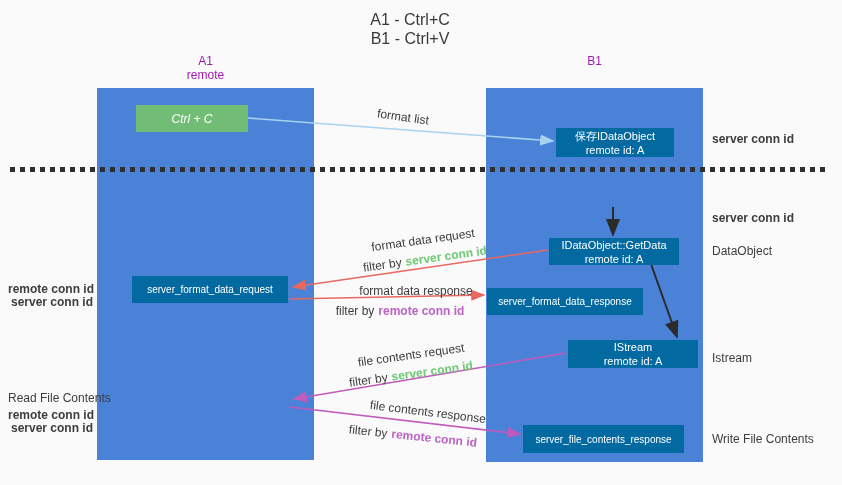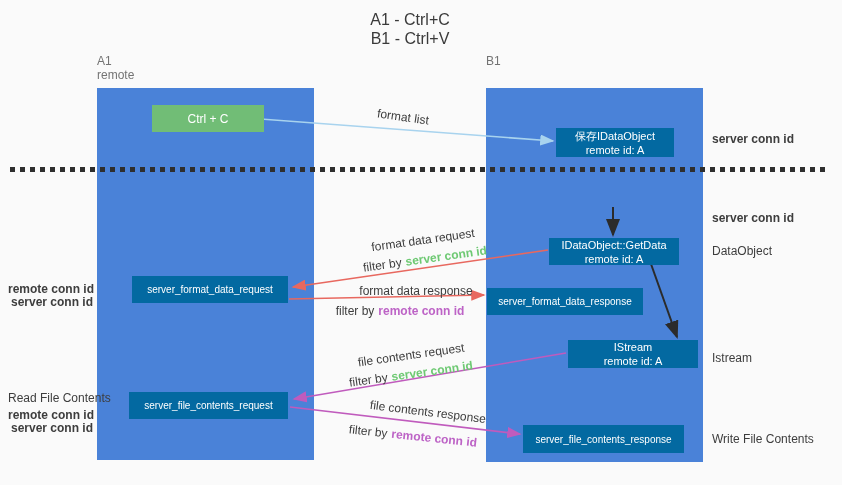--- a/index.html
+++ b/index.html
@@ -9,21 +9,21 @@
     font-family:"Liberation Sans", sans-serif;
     color:#3d3d3d;
     border-radius:15px;
   }
   .title{
     position:absolute;left:300px;top:10px;width:220px;
     text-align:center;font-size:16px;line-height:19px;color:#3a3a3a;
   }
   .lane-header{
     position:absolute;top:54px;height:32px;
-    text-align:left;font-size:12px;line-height:14px;color:#737373;
+    text-align:center;font-size:12px;line-height:14px;color:#a21caf;
   }
   .lane{
     position:absolute;top:88px;width:217px;background:#4a82d8;
   }
   .divider{
     position:absolute;left:10px;top:167px;width:820px;height:5px;z-index:3;
     background:repeating-linear-gradient(90deg,#2e2e2e 0 5px,transparent 5px 10px);
   }
   .arrows{position:absolute;left:0;top:0;z-index:4;}
   .node{
@@ -88,21 +88,21 @@
     </defs>
     <line x1="248" y1="118" x2="553" y2="141" stroke="#a8d3ee" stroke-width="1.6" marker-end="url(#m-blue)"></line>
     <line x1="613" y1="207" x2="613" y2="235" stroke="#2b2b2b" stroke-width="2" marker-end="url(#m-black)"></line>
     <line x1="651" y1="264" x2="677" y2="337" stroke="#2b2b2b" stroke-width="2" marker-end="url(#m-black)"></line>
     <line x1="548" y1="250" x2="293" y2="287" stroke="#e8685f" stroke-width="1.6" marker-end="url(#m-red)"></line>
     <line x1="289" y1="299" x2="484" y2="295" stroke="#e8685f" stroke-width="1.6" marker-end="url(#m-red)"></line>
     <line x1="566" y1="353" x2="294" y2="399" stroke="#c05bbd" stroke-width="1.6" marker-end="url(#m-magenta)"></line>
     <line x1="290" y1="407" x2="520" y2="434" stroke="#c05bbd" stroke-width="1.6" marker-end="url(#m-magenta)"></line>
   </svg>
 
-  <div class="node green" style="left:152px;top:105px;width:112px;height:27px;">
+  <div class="node green" style="left:136px;top:105px;width:112px;height:27px;font-style:italic;">
     <span>Ctrl + C</span>
   </div>
 
   <div class="node orange" style="left:556px;top:128px;width:118px;height:29px;">
     <div class="ln">保存IDataObject</div>
     <div class="ln">remote id: A</div>
   </div>
 
 
   <div class="node orange" style="left:549px;top:238px;width:130px;height:27px;">
@@ -116,23 +116,20 @@
 
   <div class="node orange snake" style="left:487px;top:288px;width:156px;height:27px;">
     <span>server_format_data_response</span>
   </div>
 
   <div class="node orange" style="left:568px;top:340px;width:130px;height:28px;">
     <div class="ln">IStream</div>
     <div class="ln">remote id: A</div>
   </div>
 
-  <div class="node orange snake" style="left:129px;top:392px;width:159px;height:27px;">
-    <span>server_file_contents_request</span>
-  </div>
 
   <div class="node orange snake" style="left:523px;top:425px;width:161px;height:28px;">
     <span>server_file_contents_response</span>
   </div>
 
   <div class="flow-label" style="left:403px;top:117px;--r:8deg;">format list</div>
 
   <div class="flow-label" style="left:423px;top:240px;--r:-8deg;">format data request</div>
   <div class="flow-label" style="left:425px;top:259px;--r:-8deg;">
     <span class="pre">filter by</span><span class="green-id">server conn id</span>

